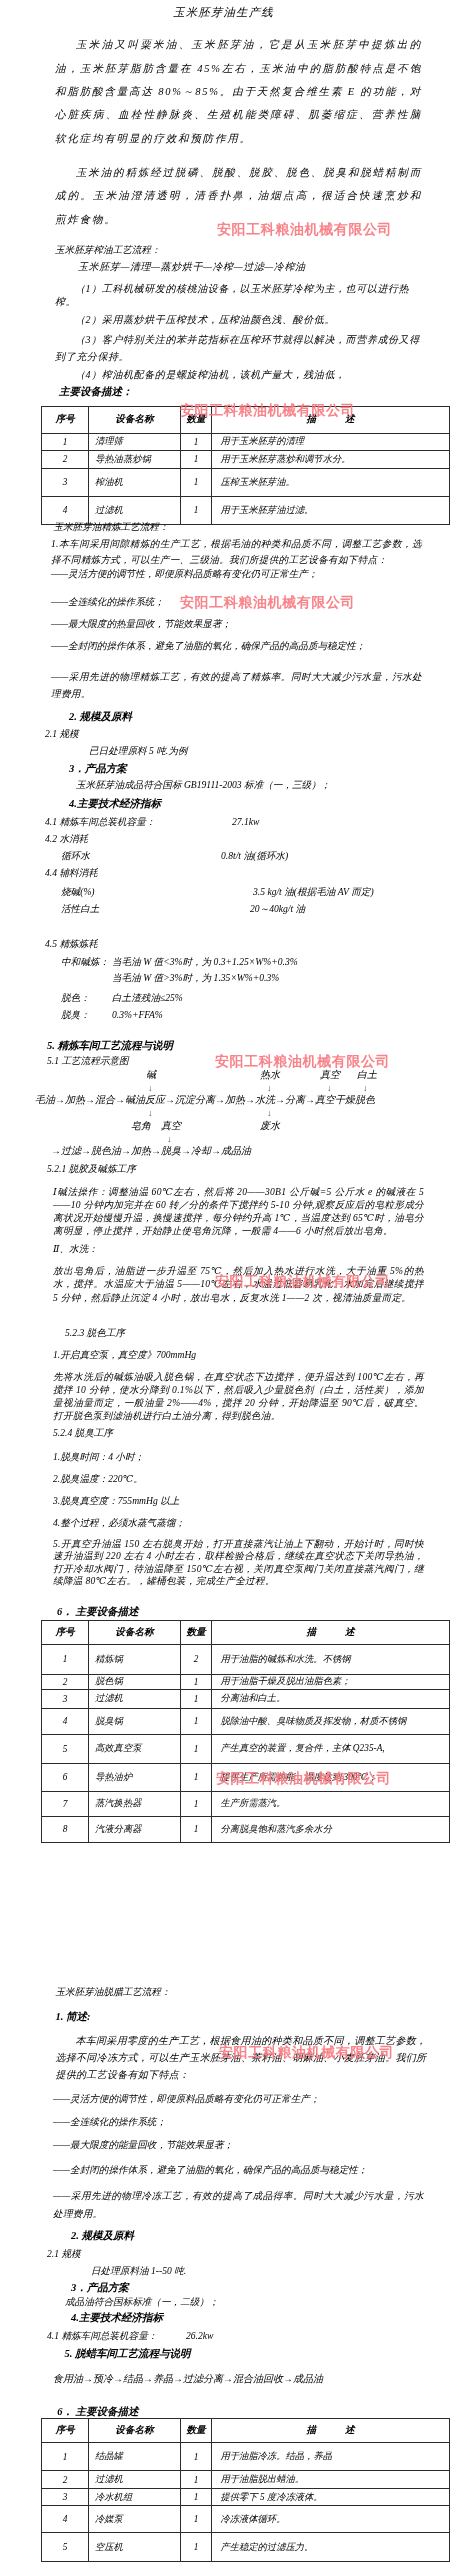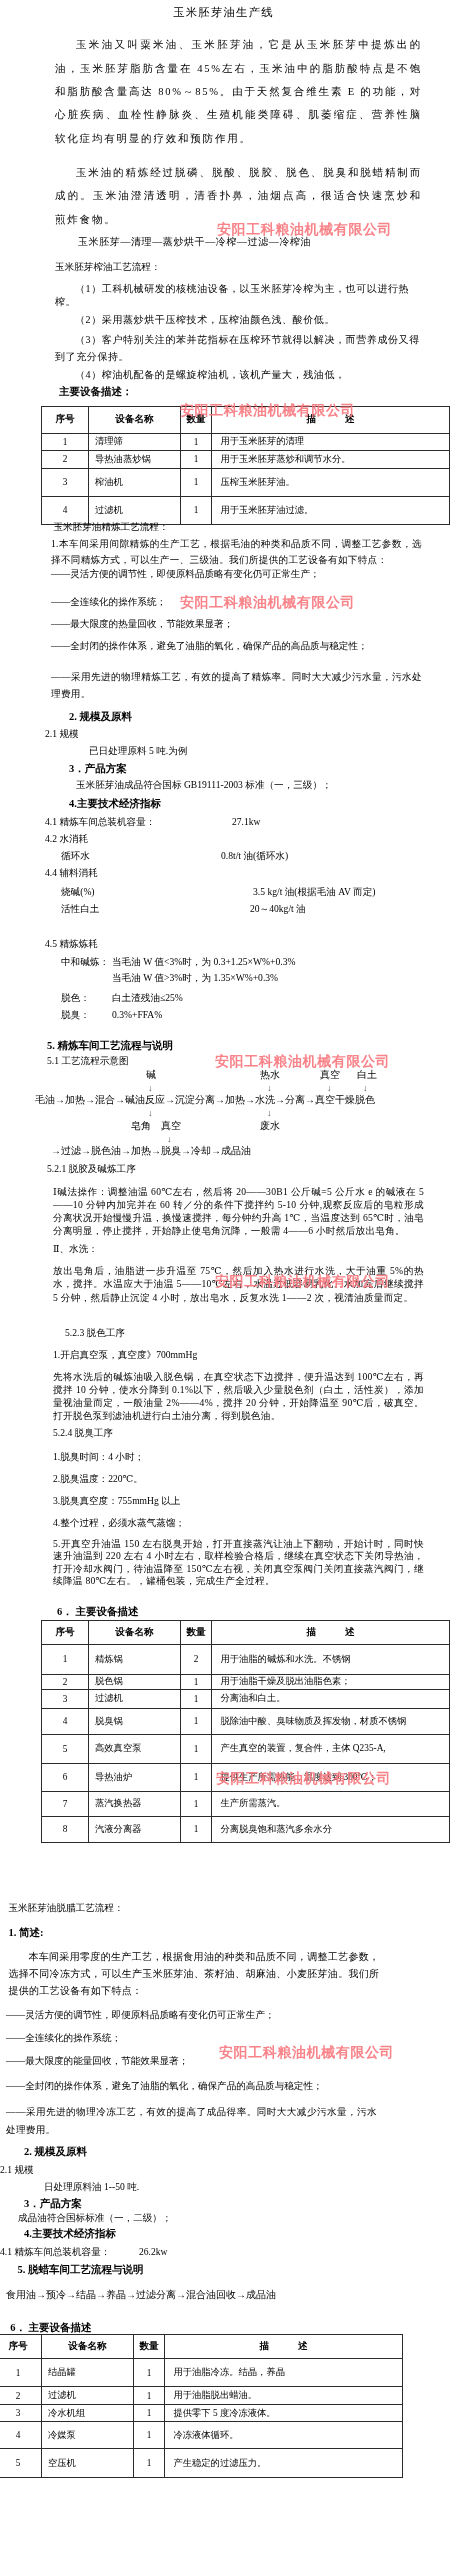--- a/index.html
+++ b/index.html
@@ -1,22 +1,22 @@
 <!DOCTYPE html>
 <html style="font-size:9.6px"><head>
 <meta charset="utf-8">
 <style>
   html,body{margin:0;padding:0;background:#ffffff;}
   .page{position:relative;width:476px;height:2576px;background:#ffffff;overflow:hidden;
         font-family:"Liberation Serif","DejaVu Serif",serif;color:#000;}
-  .sec{position:absolute;left:0;width:447px;}
+  .sec{position:absolute;left:0;width:447px;font-style:italic;}
   #s1{top:0;}
   #s2{top:514px;padding-left:45px;box-sizing:border-box;}
   #s3{top:1038px;}
-  #s4{top:1897px;box-sizing:border-box;}
+  #s4{top:1981px;padding-left:47px;box-sizing:border-box;}
   .ln{height:13.2px;line-height:13.2px;font-size:9.6px;white-space:nowrap;}
   .title{font-size:11.4px;height:14.4px;line-height:14.4px;text-align:center;letter-spacing:1.2px;}
   .h-bold{font-weight:bold;font-size:10.5px;height:15px;line-height:15px;white-space:nowrap;}
   .para-intro{margin-left:55px;width:367px;font-size:10.5px;letter-spacing:1.8px;line-height:23.4px;
               text-indent:2em;text-align:justify;}
   .item{margin-left:55px;width:367px;font-size:10px;letter-spacing:0.6px;line-height:13.2px;text-indent:2em;}
   .item2{line-height:17px;}
   .tight{margin-left:53px;width:371px;font-size:9.6px;letter-spacing:0.3px;text-align:justify;}
   .vrow{position:relative;}
   .vrow .val{position:absolute;top:0;}
@@ -47,22 +47,22 @@
   <div class="wm" style="left: 180px; top: 594px; color: rgb(248, 118, 125);">安阳工科粮油机械有限公司</div>
   <div class="wm" style="left: 215px; top: 1053px; color: rgb(248, 118, 125);">安阳工科粮油机械有限公司</div>
   <div class="wm" style="left: 215px; top: 1273px; color: rgb(248, 118, 125);">安阳工科粮油机械有限公司</div>
   <div class="wm" style="left: 216px; top: 1770px; color: rgb(248, 118, 125);">安阳工科粮油机械有限公司</div>
   <div class="wm" style="left: 219px; top: 2044px; color: rgb(248, 118, 125);">安阳工科粮油机械有限公司</div>
 
   <div class="sec" id="s1">
     <div class="title" style="margin-top:4.8px;">玉米胚芽油生产线</div>
     <div class="para-intro" style="margin-top:14px;">玉米油又叫粟米油、玉米胚芽油，它是从玉米胚芽中提炼出的油，玉米胚芽脂肪含量在 45%左右，玉米油中的脂肪酸特点是不饱和脂肪酸含量高达 80%～85%。由于天然复合维生素 E 的功能，对心脏疾病、血栓性静脉炎、生殖机能类障碍、肌萎缩症、营养性脑软化症均有明显的疗效和预防作用。</div>
     <div class="para-intro" style="margin-top:10.8px;">玉米油的精炼经过脱磷、脱酸、脱胶、脱色、脱臭和脱蜡精制而成的。玉米油澄清透明，清香扑鼻，油烟点高，很适合快速烹炒和煎炸食物。</div>
+    <div class="ln" style="margin-top:12px;margin-left:55px;">玉米胚芽榨油工艺流程：</div>
     <div class="ln" style="margin-top:3.6px;margin-left:78px;letter-spacing:0.6px;font-size:10px;">玉米胚芽—清理—蒸炒烘干—冷榨—过滤—冷榨油</div>
-    <div class="ln" style="margin-top:12px;margin-left:55px;">玉米胚芽榨油工艺流程：</div>
     <div class="item" style="margin-top:9px;">（1）工科机械研发的核桃油设备，以玉米胚芽冷榨为主，也可以进行热榨。</div>
     <div class="item" style="margin-top:4.8px;">（2）采用蒸炒烘干压榨技术，压榨油颜色浅、酸价低。</div>
     <div class="item item2" style="margin-top:4.8px;">（3）客户特别关注的苯并芘指标在压榨环节就得以解决，而营养成份又得到了充分保持。</div>
     <div class="item" style="margin-top:2.4px;">（4）榨油机配备的是螺旋榨油机，该机产量大，残油低，</div>
     <div class="h-bold" style="margin-top:3px;margin-left:59px;">主要设备描述：</div>
     <table class="dtable" style="margin-top:7.2px;margin-left:41px;">
         <thead>
           <tr style="height: 26.4px;">
             <th>序号</th>
             <th>设备名称</th>

